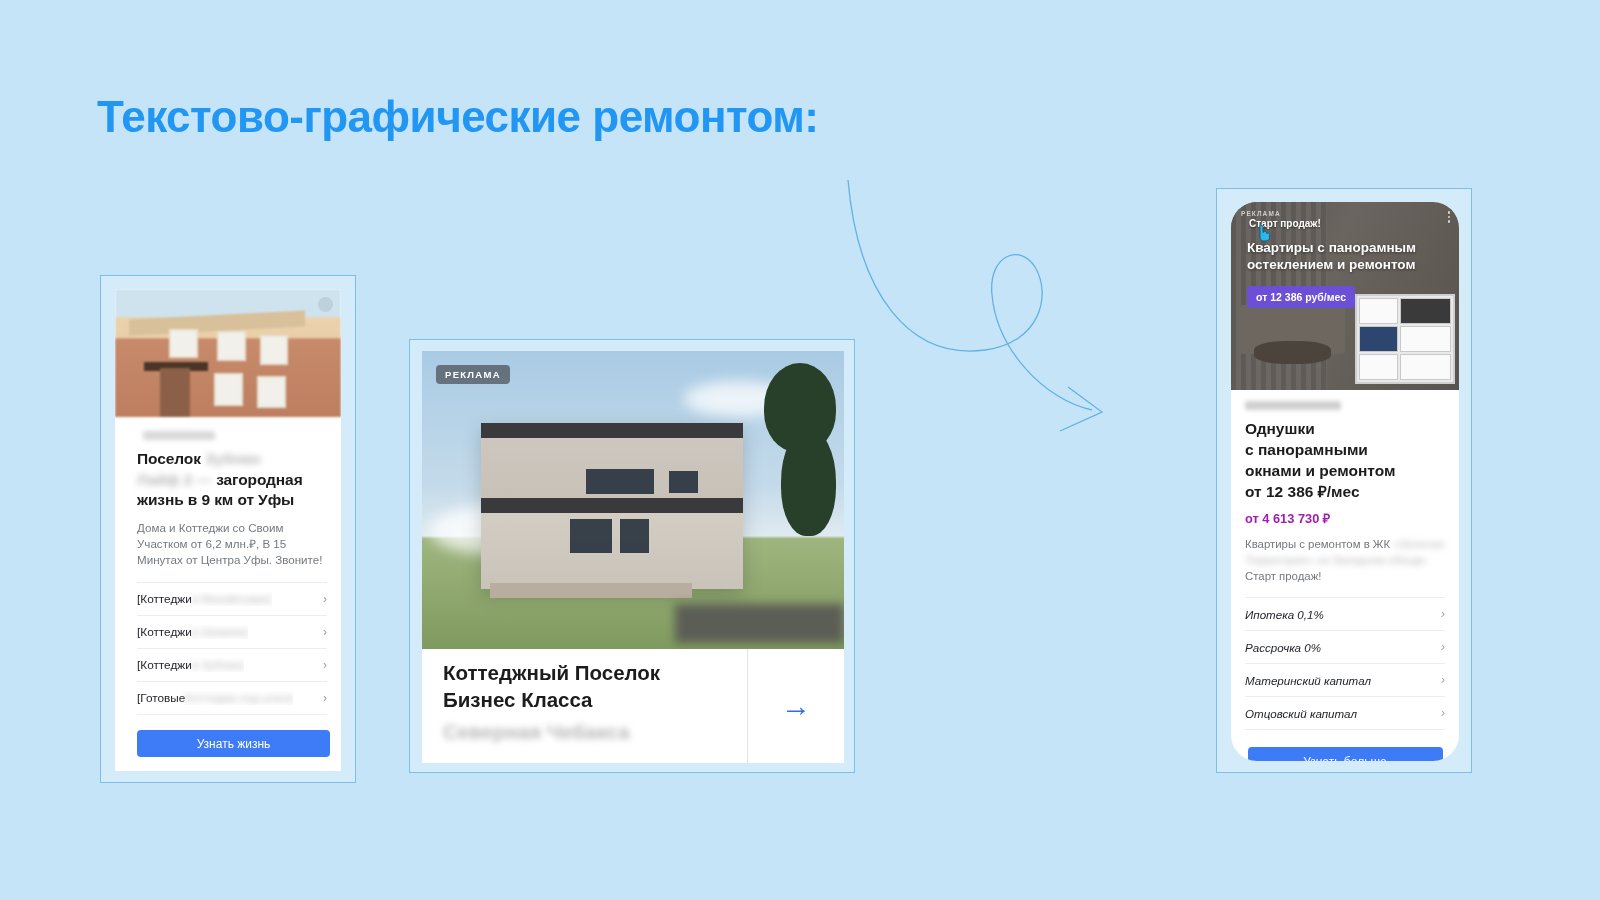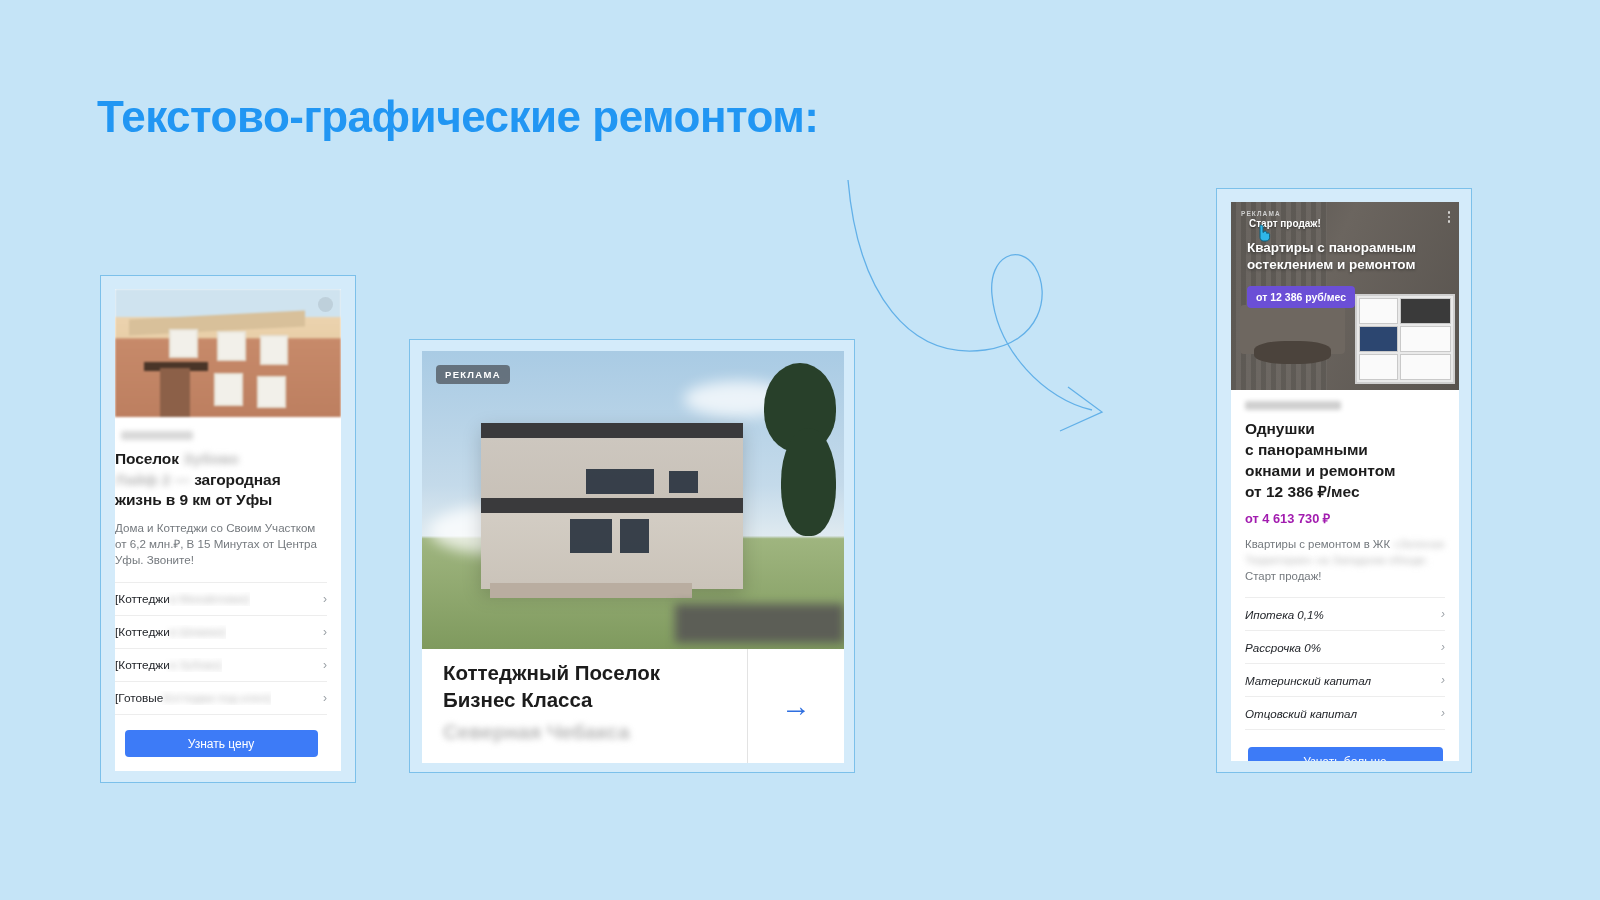--- a/index.html
+++ b/index.html
@@ -74,21 +74,21 @@
   .l-photo .awning {
     position: absolute; left: 13%; top: 57%; width: 28%; height: 7%;
     background: #4a3528;
   }
   .l-info-badge {
     position: absolute; right: 8px; top: 8px;
     width: 15px; height: 15px; border-radius: 50%;
     background: rgba(140,150,160,0.25);
     z-index: 4;
   }
-  .l-body { padding: 12px 14px 0 0; }
+  .l-body { padding: 12px 14px 0 22px; }
   .l-domain {
     height: 9px; width: 72px; margin: 2px 0 9px 6px;
     background: #d8d8d8; filter: blur(2.4px); border-radius: 2px;
   }
   .l-head {
     font-size: 15.5px; font-weight: bold; color: #1c1c1c;
     line-height: 1.33; letter-spacing: -0.1px;
   }
   .blurtext {
     color: #b9b9b9; filter: blur(3px);
@@ -174,21 +174,21 @@
   }
   .c-arrowbox {
     width: 96px; border-left: 1px solid #e3e3e3;
     display: flex; align-items: center; justify-content: center;
   }
   .c-arrow { color: #2f6fe0; font-size: 30px; line-height: 1; }
 
   
   #card-right { left: 1216px; top: 188px; width: 256px; height: 585px; }
   #card-right .card-inner {
-    left: 14px; top: 13px; width: 228px; height: 559px;
+    left: 14px; top: 13px; width: 228px; height: 559px; border-radius: 26px;
   }
   .r-photo {
     position: relative; width: 100%; height: 188px;
     background: linear-gradient(115deg, #54504c 0%, #6b655f 40%, #58534e 100%);
     overflow: hidden;
   }
   .r-photo .curtain {
     position: absolute; left: 0; top: 0; width: 42%; height: 100%;
     background: repeating-linear-gradient(90deg, #5d5954 0 5px, #6d6863 5px 10px);
     opacity: .85;
@@ -328,21 +328,21 @@
           <span class="chev">›</span>
         </div>
         <div class="l-link-row">
           <span class="l-link-label">
             <span>[Готовые</span><span class="blurtext">Коттеджи под ключ]</span>
           </span>
           <span class="chev">›</span>
         </div>
       </div>
 
-      <button class="cta">Узнать цену</button>
+      <button class="cta">Узнать жизнь</button>
     </div>
   </div>
 </div>
 
 <div class="card-frame" id="card-center">
   <div class="card-inner">
 
     <div class="c-photo">
       <div class="c-cloud" style="left:2%;top:52%;width:30%;height:16%"></div>
       <div class="c-cloud" style="left:62%;top:10%;width:26%;height:12%"></div>

